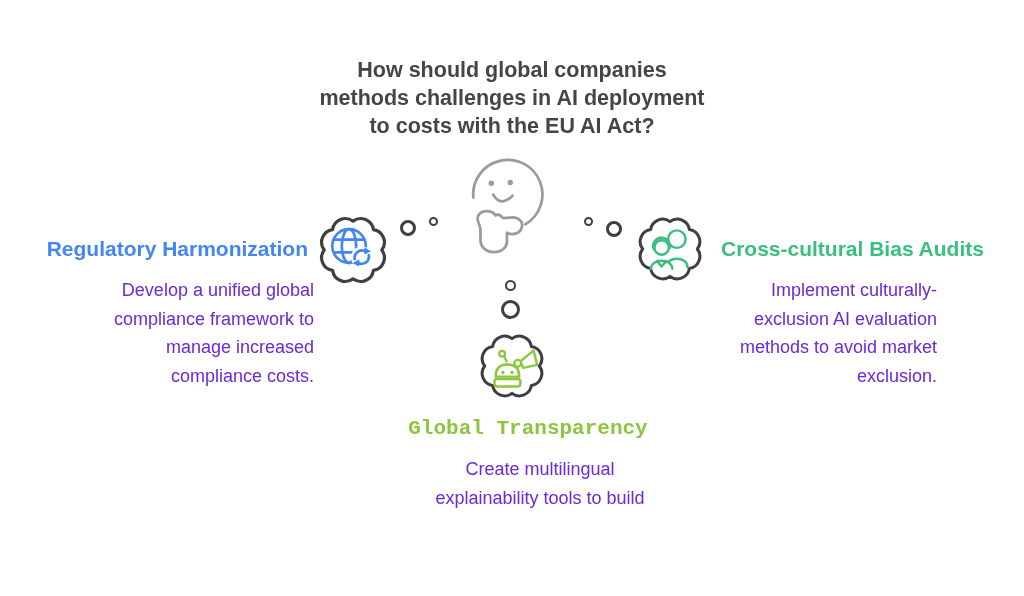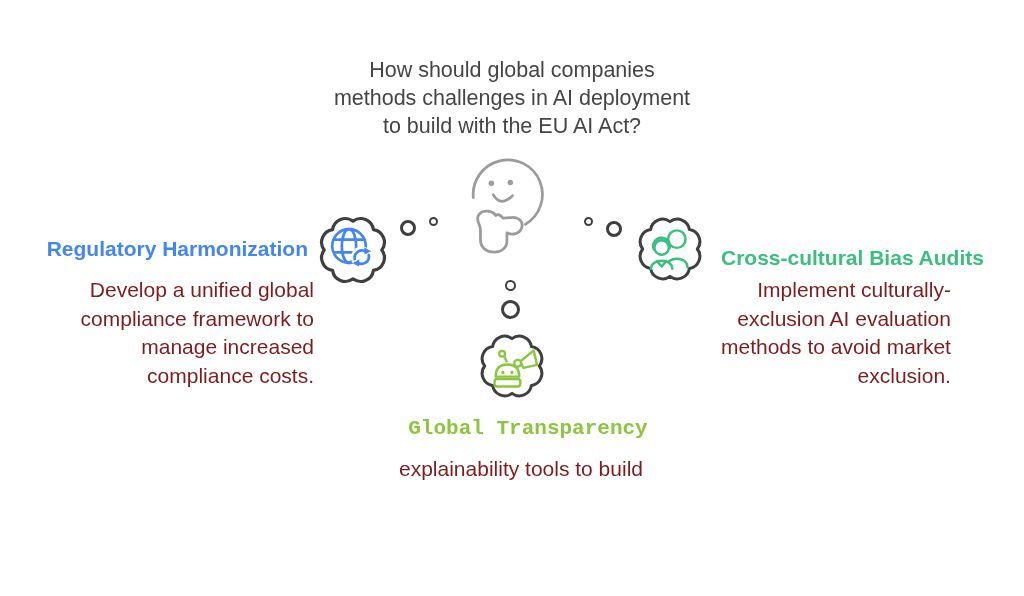--- a/index.html
+++ b/index.html
@@ -4,43 +4,43 @@
 <style>
   html,body{margin:0;padding:0;background:#fff;}
   .canvas{
     position:relative;width:1024px;height:596px;background:#ffffff;overflow:hidden;
     font-family:"Liberation Sans","DejaVu Sans",sans-serif;
   }
   .abs{position:absolute;}
   .nowrap{white-space:nowrap;}
   .title{
     left:262px;top:56px;width:500px;text-align:center;
-    font-size:21.5px;font-weight:400;line-height:28px;color:#454545;
+    font-size:21.5px;font-weight:700;line-height:28px;color:#454545;
   }
   .heading{font-size:21px;font-weight:700;line-height:26px;}
-  .body-text{font-size:21px;line-height:28.5px;color:#7f1d1d;}
+  .body-text{font-size:18px;line-height:28.5px;color:#6d28d9;margin-left:19px;}
   .left-heading{right:716px;top:236px;text-align:right;margin-left:30px;}
   .left-body{right:710px;top:276px;text-align:right;}
-  .right-heading{left:721px;top:236px;text-align:left;margin-top:9px;}
+  .right-heading{left:721px;top:236px;text-align:left;}
   .right-body{left:721px;top:276px;text-align:right;}
   .bottom-heading{left:378px;top:416px;width:300px;text-align:center;}
   .bottom-body{left:370px;top:455px;width:302px;text-align:center;}
   .thought-dot{position:absolute;border-radius:50%;border:3px solid #3F3F3F;box-sizing:border-box;background:#fff;}
   .thought-dot.small{border-width:2.5px;}
   svg{display:block;}
 </style>
 </head>
 <body>
 
 <div class="canvas">
 
   <div class="abs title">
     <div class="nowrap">How should global companies</div>
     <div class="nowrap">methods challenges in AI deployment</div>
-    <div class="nowrap">to build with the EU AI Act?</div>
+    <div class="nowrap">to costs with the EU AI Act?</div>
   </div>
 
   <div class="abs" style="left:455px;top:158px;">
     <svg width="112" height="118" viewBox="0 0 110 115" fill="none">
       <path d="M 18 38.5 A 34 34 0 1 1 69 64.7" stroke="#9B9B9B" stroke-width="2.7" stroke-linecap="round"></path>
       <circle cx="35.7" cy="24.3" r="2.7" fill="#9B9B9B"></circle>
       <circle cx="54.3" cy="23.7" r="2.7" fill="#9B9B9B"></circle>
       <path d="M 37.5 35.5 Q 42.5 44 49 41.5 Q 53.5 40 56.5 36.5" stroke="#9B9B9B" stroke-width="2.7" stroke-linecap="round"></path>
       <path d="M 40 56 C 36 50 25 50 22.5 57 C 21 62 25 65.5 25 70 L 25 80 C 25 87.5 31 92 38.5 92 C 46 92 51 87.5 51 81 L 51 73 C 56 76 63.5 74 65.5 68 C 67.5 62 62 57.5 55.5 58 L 47 58.5 C 44.5 55 41.5 54.5 40 56 Z" fill="#ffffff" stroke="#9B9B9B" stroke-width="2.7" stroke-linejoin="round"></path>
     </svg>
@@ -104,16 +104,17 @@
   <div class="abs heading right-heading nowrap" style="color: rgb(59, 191, 126);">Cross-cultural Bias Audits</div>
   <div class="abs body-text right-body">
     <div class="nowrap">Implement culturally-</div>
     <div class="nowrap">exclusion AI evaluation</div>
     <div class="nowrap">methods to avoid market</div>
     <div class="nowrap">exclusion.</div>
   </div>
 
   <div class="abs heading bottom-heading nowrap" style="color: rgb(140, 198, 63); font-family: Liberation Mono, monospace;">Global Transparency</div>
   <div class="abs body-text bottom-body">
+    <div class="nowrap">Create multilingual</div>
     <div class="nowrap">explainability tools to build</div>
   </div>
 
 </div>
 
 </body></html>

